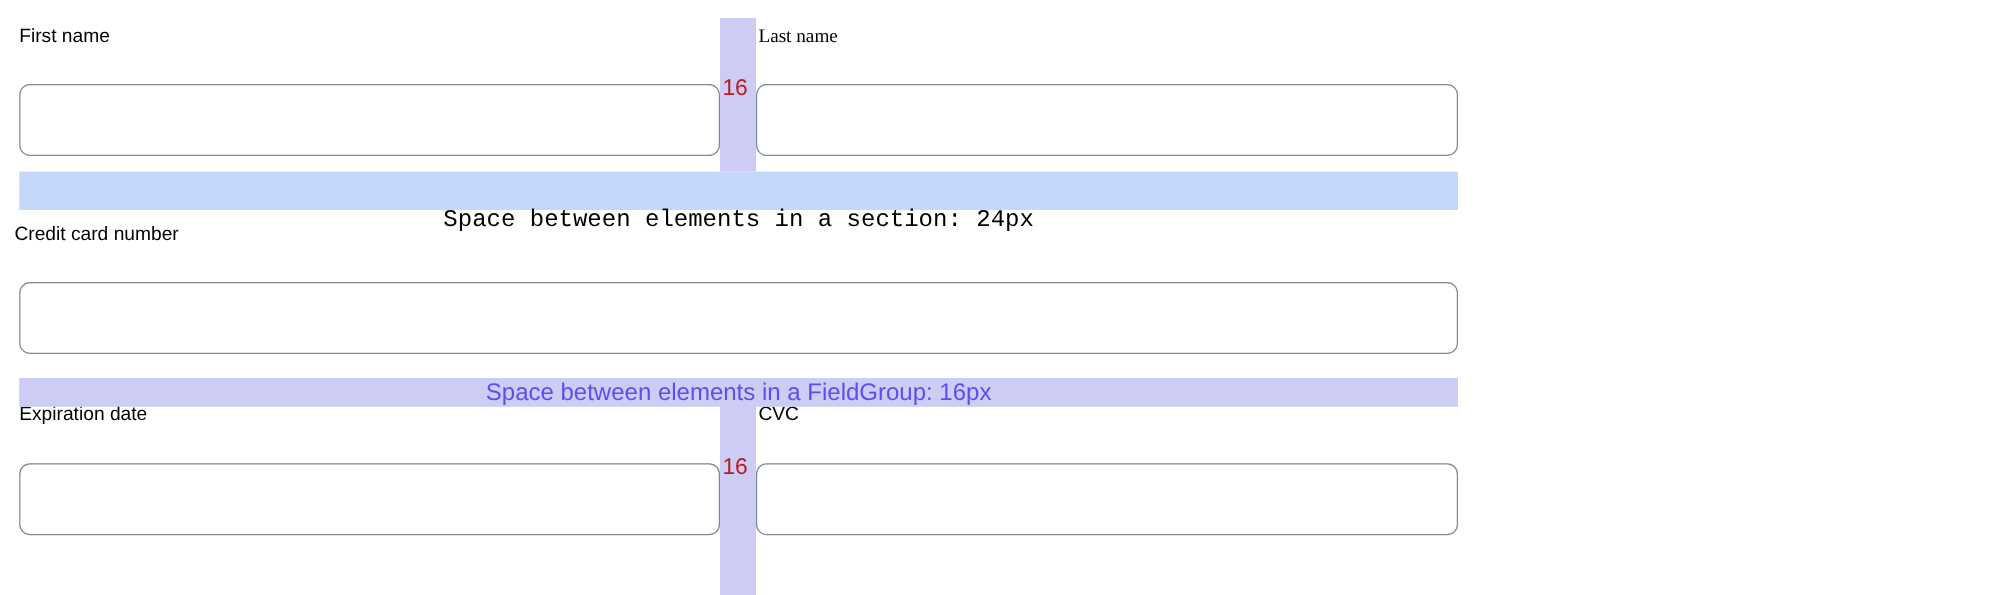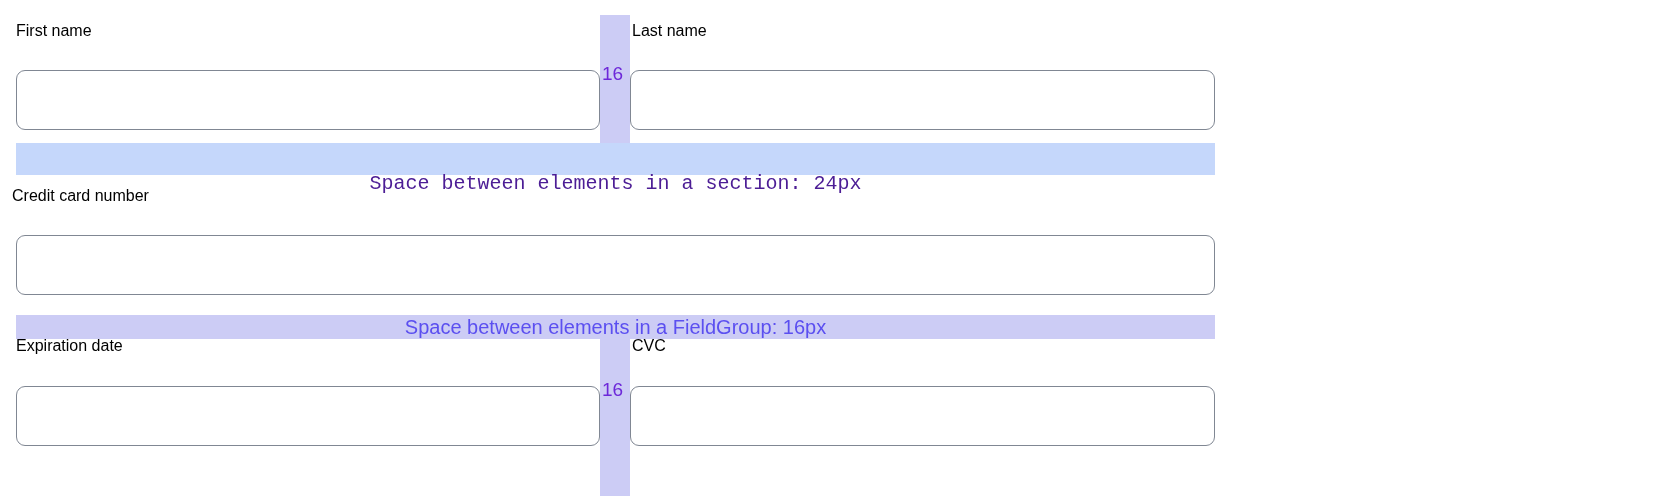--- a/index.html
+++ b/index.html
@@ -37,21 +37,21 @@
   .abs { position: absolute; }
 
   
   .gutter-v {
     position: absolute;
     background: #ccccf5;
     z-index: 1;
   }
   .gutter-v-label {
     position: absolute;
-    color: #6d28d9;
+    color: #b91c1c;
     font-family: "Liberation Sans", sans-serif;
     font-size: 19px;
     line-height: 19px;
     z-index: 3;
     white-space: nowrap;
   }
 
   
   .band {
     position: absolute;
@@ -60,21 +60,21 @@
     align-items: center;
     justify-content: center;
     z-index: 2;
   }
   .band-section {
     background: #c5d7fb;
   }
   .band-section .band-text {
     font-family: "Liberation Mono", monospace;
     font-size: 20px;
-    color: #4c1d95;
+    color: #000000;
     letter-spacing: 0px;
     white-space: nowrap;
     margin-top: 48px;
   }
   .band-group {
     background: #ccccf5;
   }
   .band-group .band-text {
     font-family: "Liberation Sans", sans-serif;
     font-size: 20px;
@@ -92,21 +92,21 @@
 
   <div class="gutter-v" style="left:600px; top:15px; width:30px; height:128px;"></div>
   <div class="gutter-v-label" style="left:602px; top:64px;">16</div>
 
   <div class="abs" style="left:16px; top:22px;">First name</div>
 
   <div class="input-wrap" style="left:16px; top:70px; width:584px;">
     <input class="field-input" style="width: 584px;" type="text" value="" placeholder="">
   </div>
 
-  <div class="abs" style="left:632px; top:22px;">Last name</div>
+  <div class="abs" style="left:632px; top:22px;font-family:Liberation Serif, serif;">Last name</div>
 
   <div class="input-wrap" style="left:630px; top:70px; width:585px;">
     <input class="field-input" style="width: 585px;" type="text" value="" placeholder="">
   </div>
 
   <div class="band band-section" style="top:143px; width:1199px; height:32px;">
     <span class="band-text">Space between elements in a section: 24px</span>
   </div>
 
   <div class="abs" style="left:12px; top:187px;">Credit card number</div>

